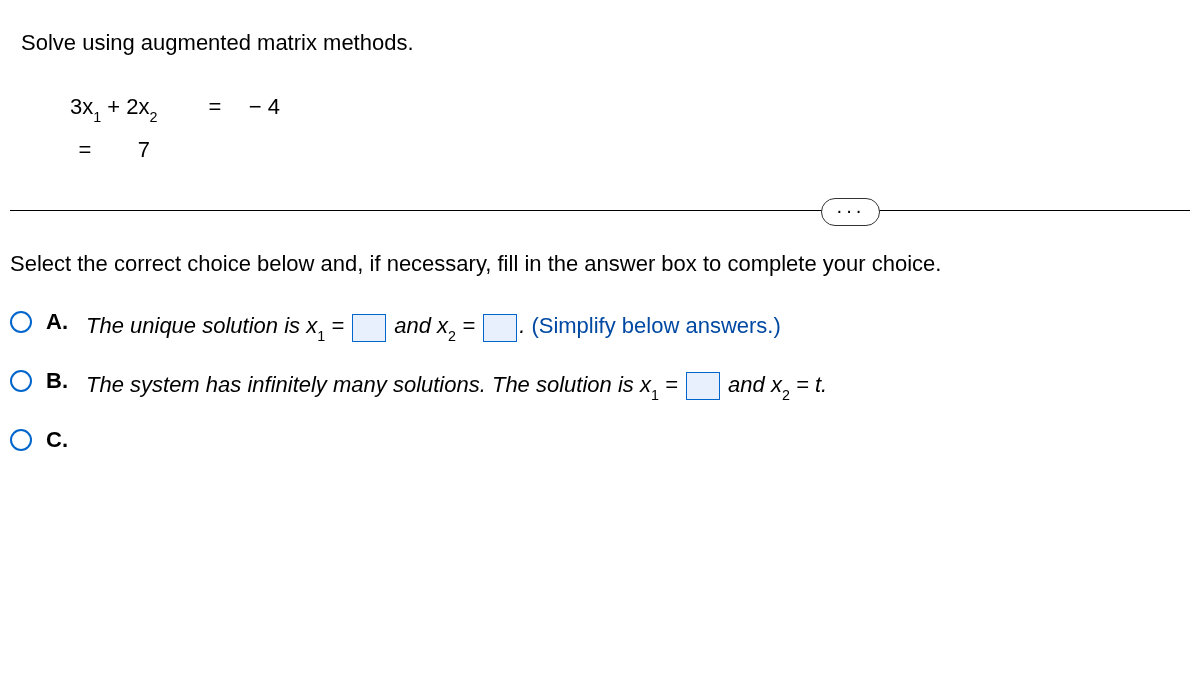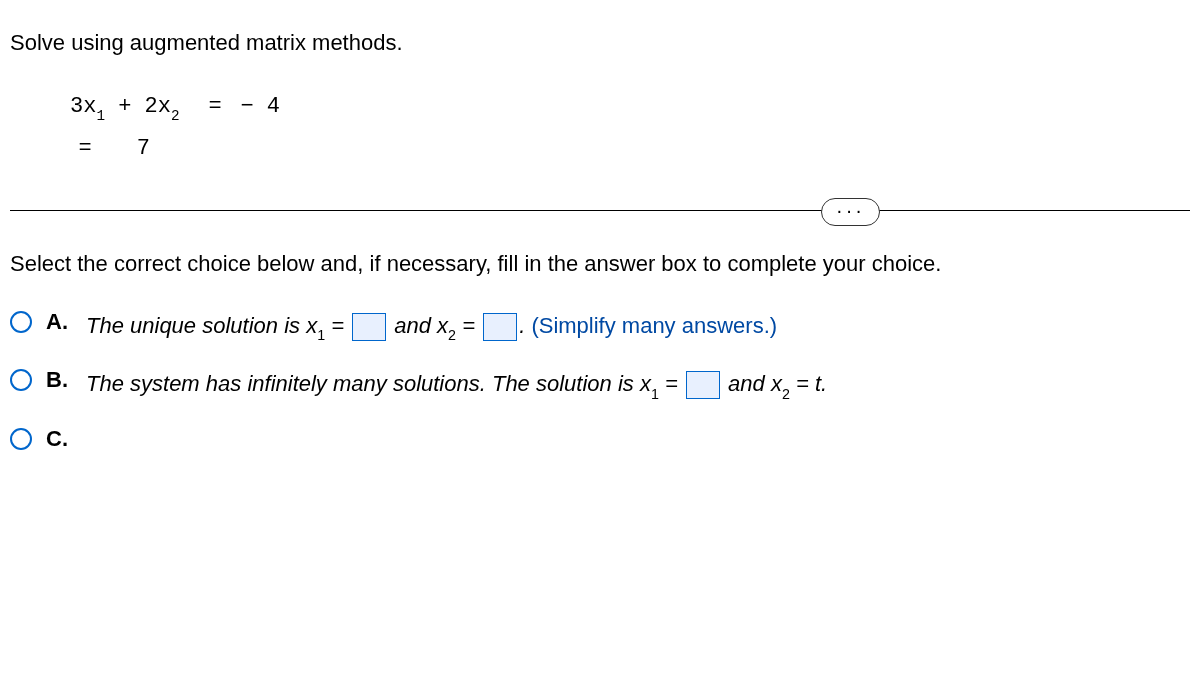--- a/index.html
+++ b/index.html
@@ -6,27 +6,26 @@
     body {
       font-family: Arial, Helvetica, sans-serif;
       font-size: 22px;
       color: #000;
       background: #fff;
       width: 1200px;
       height: 685px;
       padding: 30px 10px 10px 10px;
       position: relative;
     }
-    .prompt { margin-bottom: 30px; }
+    .prompt { margin-bottom: 30px; margin-left: 11px; }
     .equations {
       margin-left: 60px;
       line-height: 1.9;
       font-size: 22px;
       margin-bottom: 40px;
-      font-family: Liberation Mono, monospace;
     }
     .eq-row { display: flex; align-items: baseline; }
     .eq-lhs { width: 130px; text-align: left; white-space: nowrap; }
     .eq-eq { width: 30px; text-align: center; }
     .eq-rhs { width: 50px; text-align: right; }
     .sub { font-size: 0.65em; vertical-align: sub; position: relative; top: 0.15em; }
     .divider-wrap { position: relative; margin: 30px 0 40px 0; }
     .divider-line { border: none; border-top: 1px solid #000; }
     .ellipsis-pill {
       position: absolute;
@@ -107,21 +106,21 @@
 </div>
 
 <div class="instruct">Select the correct choice below and, if necessary, fill in the answer box to complete your choice.</div>
 
 <div class="choices">
 
   <div class="choice-row">
     <input type="radio" name="ans" class="radio" style="">
     <div class="choice-letter">A.</div>
     <div class="choice-body">
-      <span class="inline">The unique solution is x</span><span class="sub">1</span><span class="inline"> = </span><input type="text" class="answer-box" style=""><span class="inline"> and x</span><span class="sub">2</span><span class="inline"> = </span><input type="text" class="answer-box" style=""><span class="inline">. </span><span class="hint">(Simplify many answers.)</span>
+      <span class="inline">The unique solution is x</span><span class="sub">1</span><span class="inline"> = </span><input type="text" class="answer-box" style=""><span class="inline"> and x</span><span class="sub">2</span><span class="inline"> = </span><input type="text" class="answer-box" style=""><span class="inline">. </span><span class="hint">(Simplify below answers.)</span>
     </div>
   </div>
 
   <div class="choice-row">
     <input type="radio" name="ans" class="radio" style="">
     <div class="choice-letter">B.</div>
     <div class="choice-body">
       <span class="inline">The system has infinitely many solutions. The solution is x</span><span class="sub">1</span><span class="inline"> = </span><input type="text" class="answer-box" style=""><span class="inline"> and x</span><span class="sub">2</span><span class="inline"> = t.</span>
       <br>
     </div>

